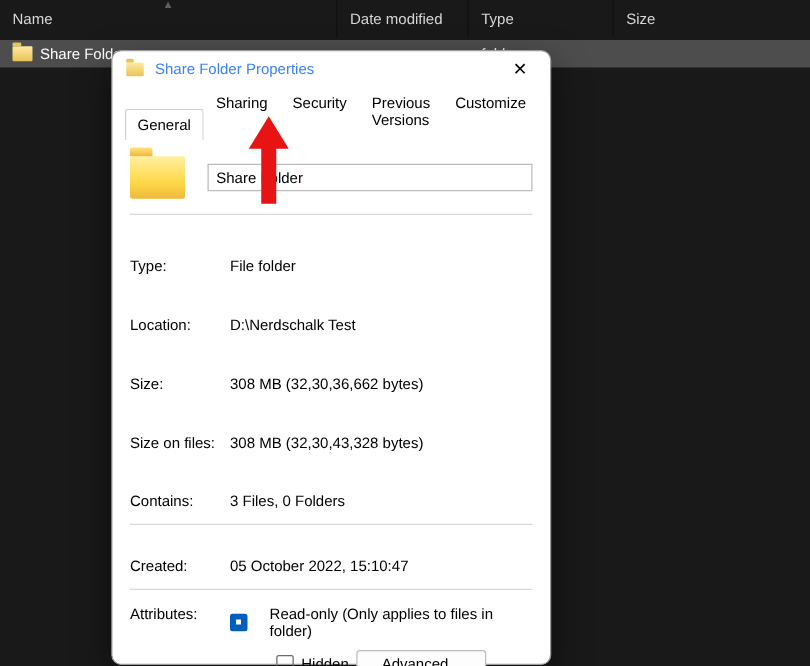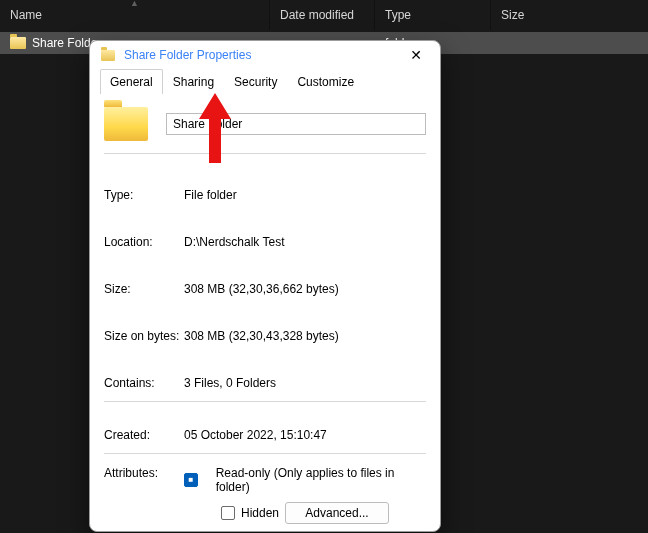--- a/index.html
+++ b/index.html
@@ -119,20 +119,21 @@
     border-bottom: none;
     position: relative;
     cursor: pointer;
     color: #000;
   }
   .tab.active {
     border-color: #d0d0d0;
     background: #fff;
     border-radius: 2px 2px 0 0;
     z-index: 2;
+    margin-top: 18px;
   }
   .tabline {
     height: 1px;
     background: #d0d0d0;
     margin: -1px 10px 0 10px;
   }
 
   .tabbody {
     flex: 1;
     padding: 10px 14px 0 14px;
@@ -259,20 +260,21 @@
     <span class="title">Share Folder Properties</span>
     <div class="close">
       <span>✕</span>
     </div>
   </div>
 
   <div class="tabs">
     <div class="tab active"><span>General</span></div>
     <div class="tab"><span>Sharing</span></div>
     <div class="tab"><span>Security</span></div>
+    <div class="tab"><span>Previous Versions</span></div>
     <div class="tab"><span>Customize</span></div>
   </div>
   <div class="tabline"></div>
 
   <div class="tabbody">
     <div class="name-row">
       <span class="folder-glyph-lg"></span>
       <input class="name-input" value="Share Folder" style="">
     </div>
 
@@ -283,21 +285,21 @@
         </div>
       <div class="kv">
           <div class="k">Location:</div>
           <div class="v">D:\Nerdschalk Test</div>
         </div>
       <div class="kv">
           <div class="k">Size:</div>
           <div class="v">308 MB (32,30,36,662 bytes)</div>
         </div>
       <div class="kv">
-          <div class="k">Size on bytes:</div>
+          <div class="k">Size on files:</div>
           <div class="v">308 MB (32,30,43,328 bytes)</div>
         </div>
       <div class="kv">
           <div class="k">Contains:</div>
           <div class="v">3 Files, 0 Folders</div>
         </div>
       <div class="sep"></div>
       <div class="kv">
           <div class="k">Created:</div>
           <div class="v">05 October 2022, 15:10:47</div>

